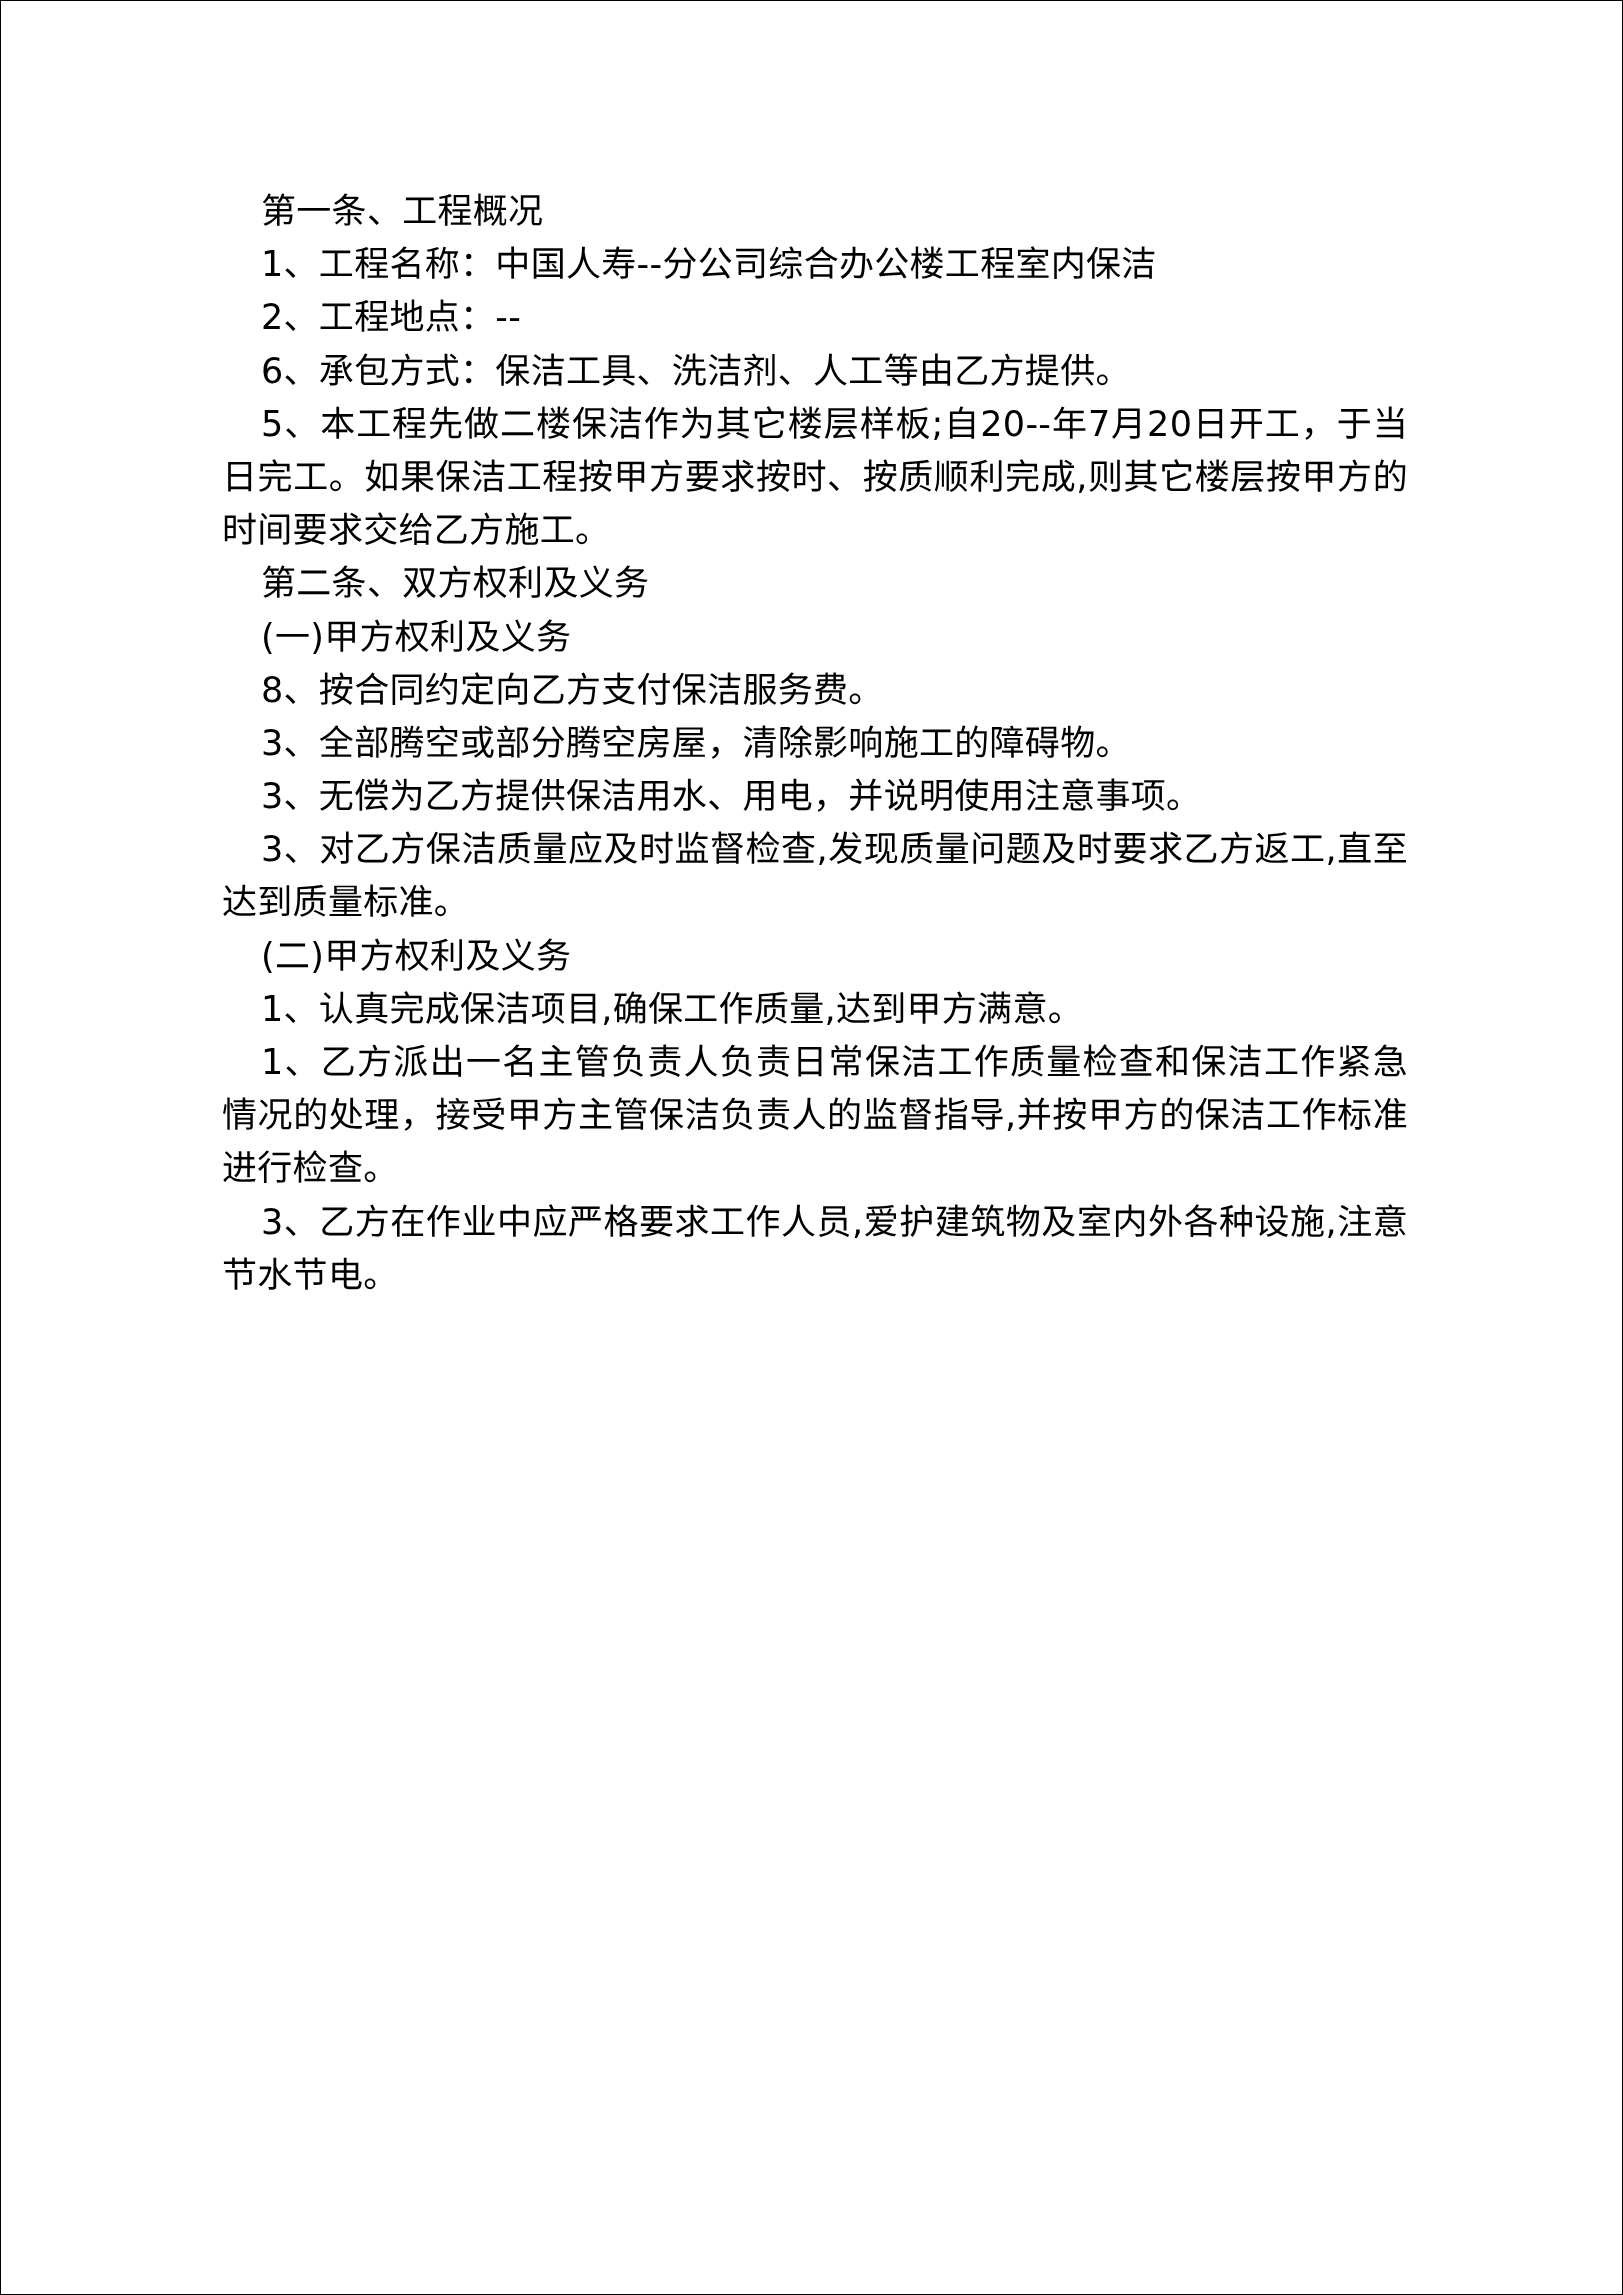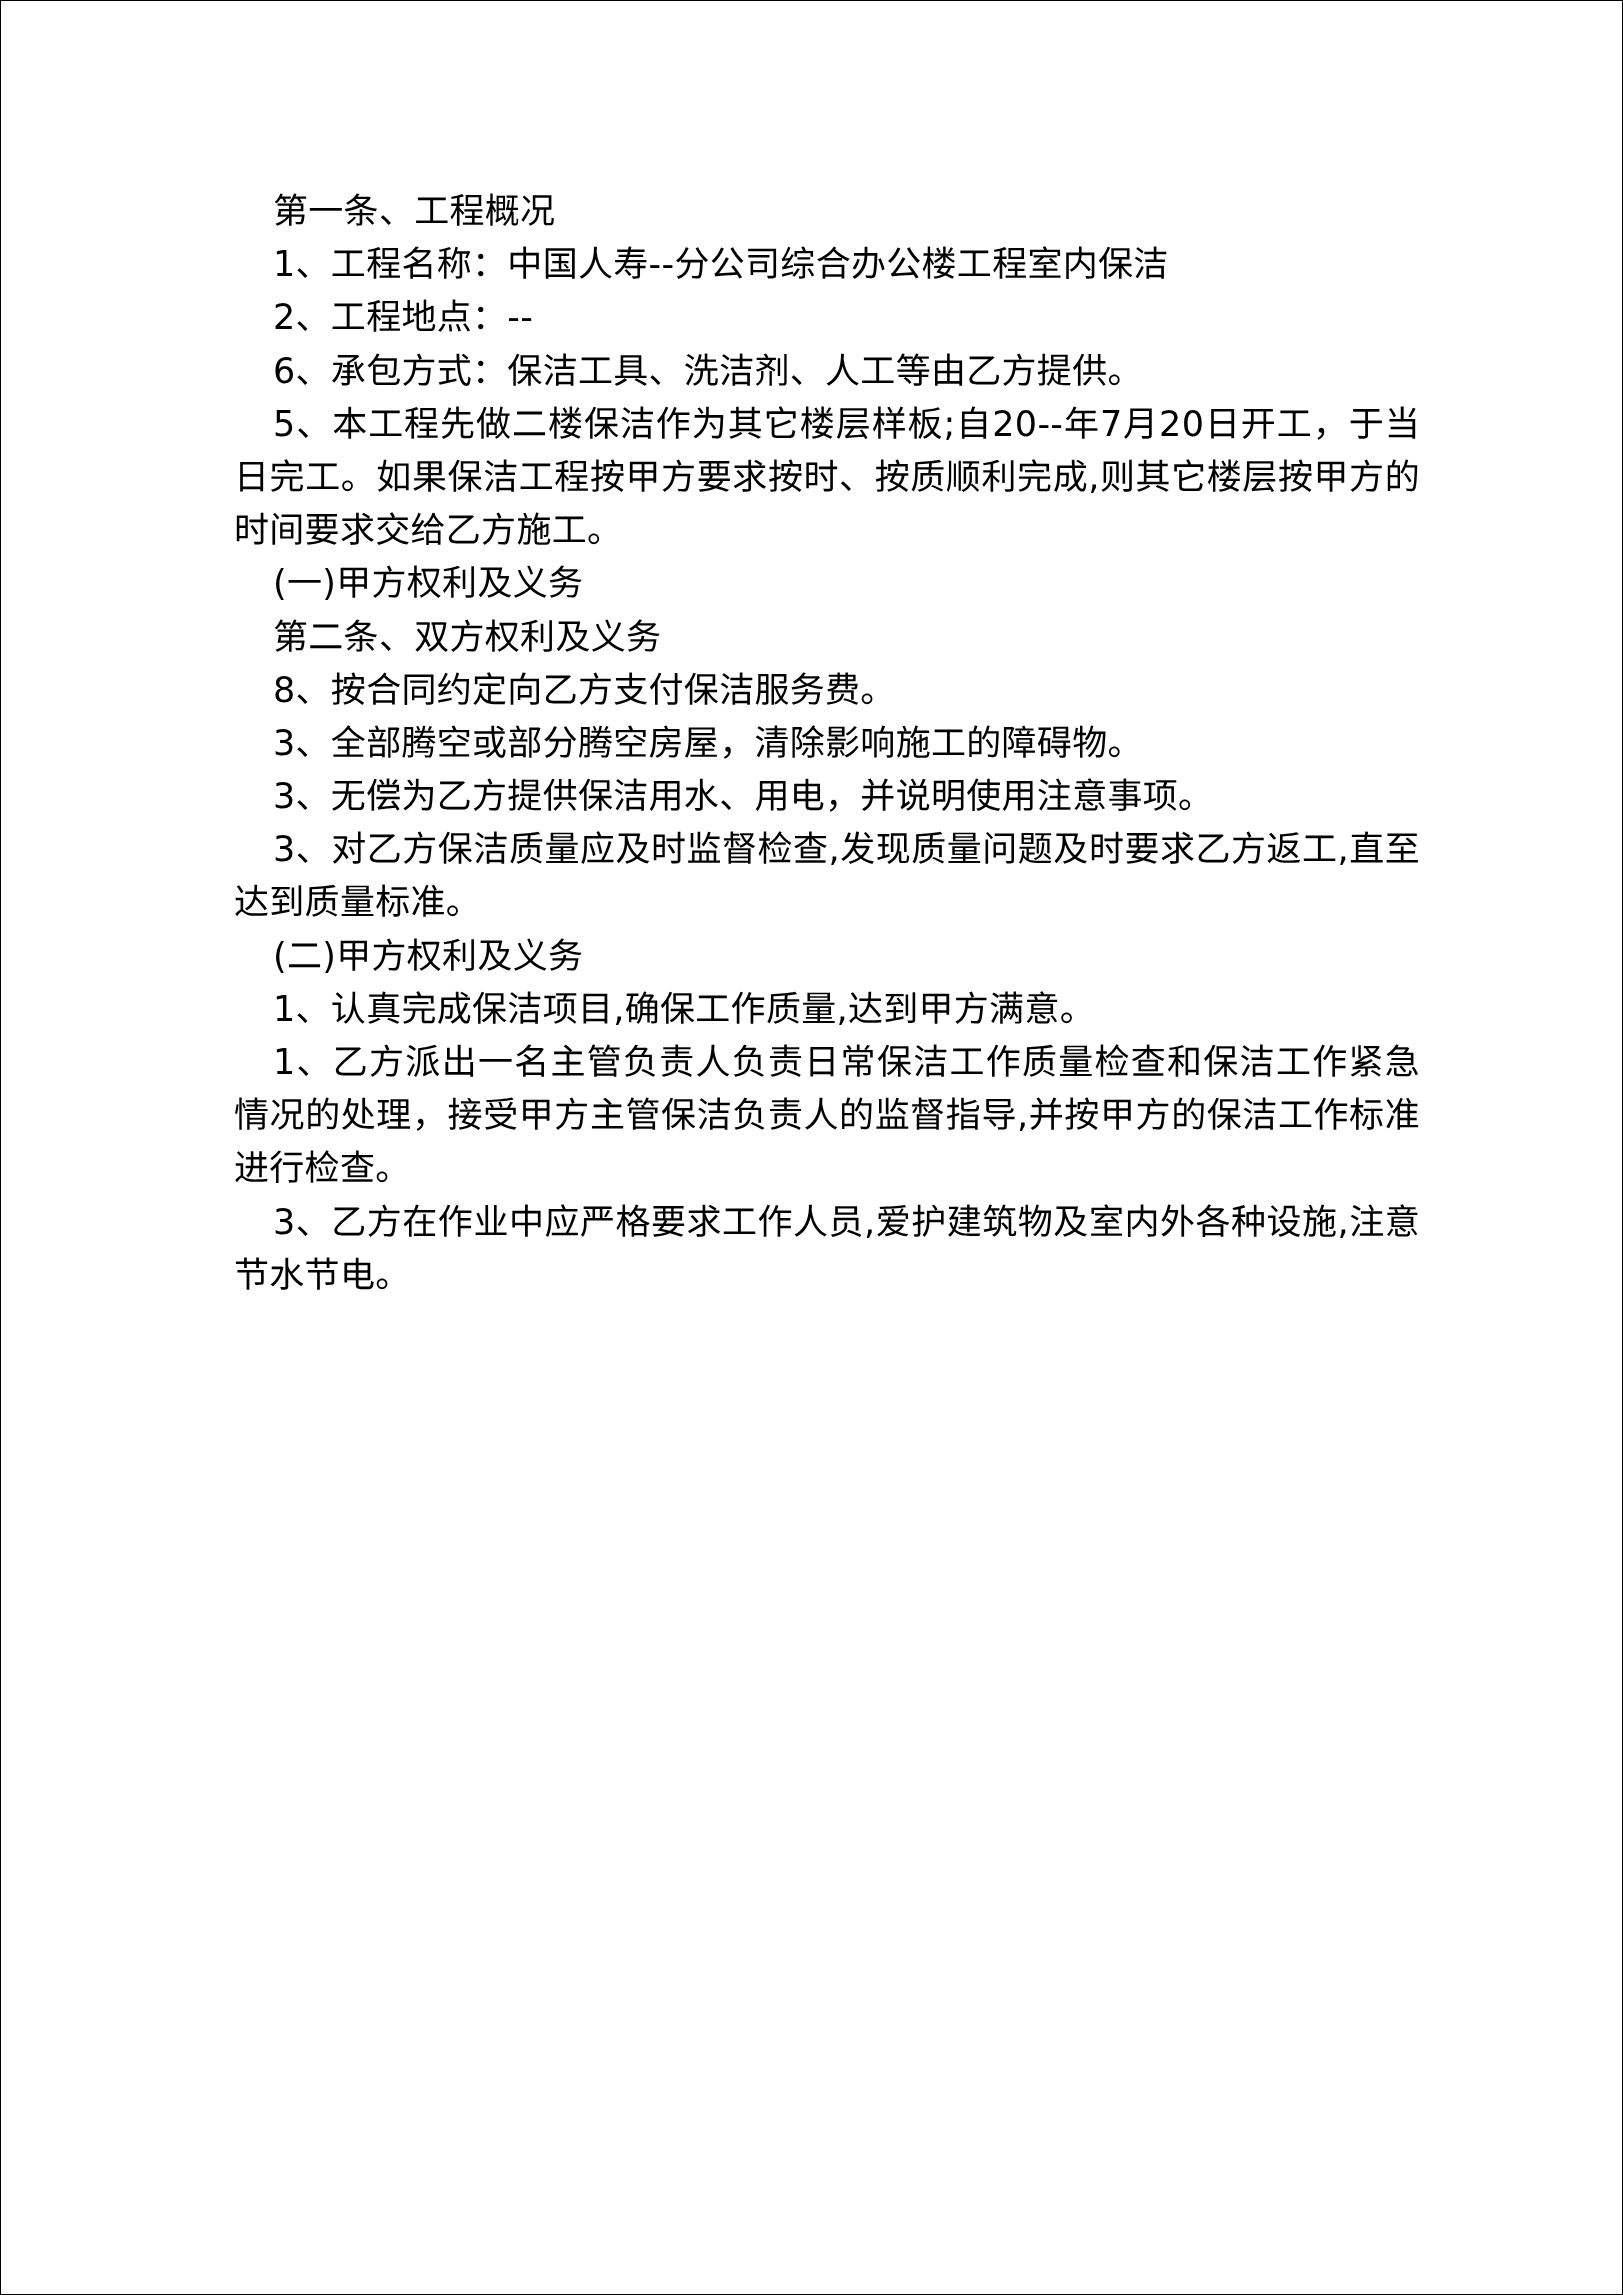--- a/index.html
+++ b/index.html
@@ -25,21 +25,21 @@
     left: 0;
     top: 0;
     width: 1623px;
     height: 2295px;
     border: 1.7px solid #000000;
     box-sizing: border-box;
     pointer-events: none;
   }
   .content {
     position: absolute;
-    left: 234px;
+    left: 222px;
     top: 185px;
     width: 1186px;
   }
   p.para {
     margin: 0 0 0 0;
     font-size: 35px;
     line-height: 1.52;
     text-align: justify;
     text-justify: inter-ideograph;
     letter-spacing: 0.3px;
@@ -56,22 +56,22 @@
 
 <div class="page">
   <div class="page-border"></div>
 
   <div class="content">
     <p class="para indent">第一条、工程概况</p>
     <p class="para indent">1、工程名称：中国人寿--分公司综合办公楼工程室内保洁</p>
     <p class="para indent">2、工程地点：--</p>
     <p class="para indent">6、承包方式：保洁工具、洗洁剂、人工等由乙方提供。</p>
     <p class="para indent">5、本工程先做二楼保洁作为其它楼层样板;自20--年7月20日开工，于当日完工。如果保洁工程按甲方要求按时、按质顺利完成,则其它楼层按甲方的时间要求交给乙方施工。</p>
+    <p class="para indent">第二条、双方权利及义务</p>
     <p class="para indent">(一)甲方权利及义务</p>
-    <p class="para indent">第二条、双方权利及义务</p>
     <p class="para indent">8、按合同约定向乙方支付保洁服务费。</p>
     <p class="para indent">3、全部腾空或部分腾空房屋，清除影响施工的障碍物。</p>
     <p class="para indent">3、无偿为乙方提供保洁用水、用电，并说明使用注意事项。</p>
     <p class="para indent">3、对乙方保洁质量应及时监督检查,发现质量问题及时要求乙方返工,直至达到质量标准。</p>
     <p class="para indent">(二)甲方权利及义务</p>
     <p class="para indent">1、认真完成保洁项目,确保工作质量,达到甲方满意。</p>
     <p class="para indent">1、乙方派出一名主管负责人负责日常保洁工作质量检查和保洁工作紧急情况的处理，接受甲方主管保洁负责人的监督指导,并按甲方的保洁工作标准进行检查。</p>
     <p class="para indent">3、乙方在作业中应严格要求工作人员,爱护建筑物及室内外各种设施,注意节水节电。</p>
   </div>
 </div>

